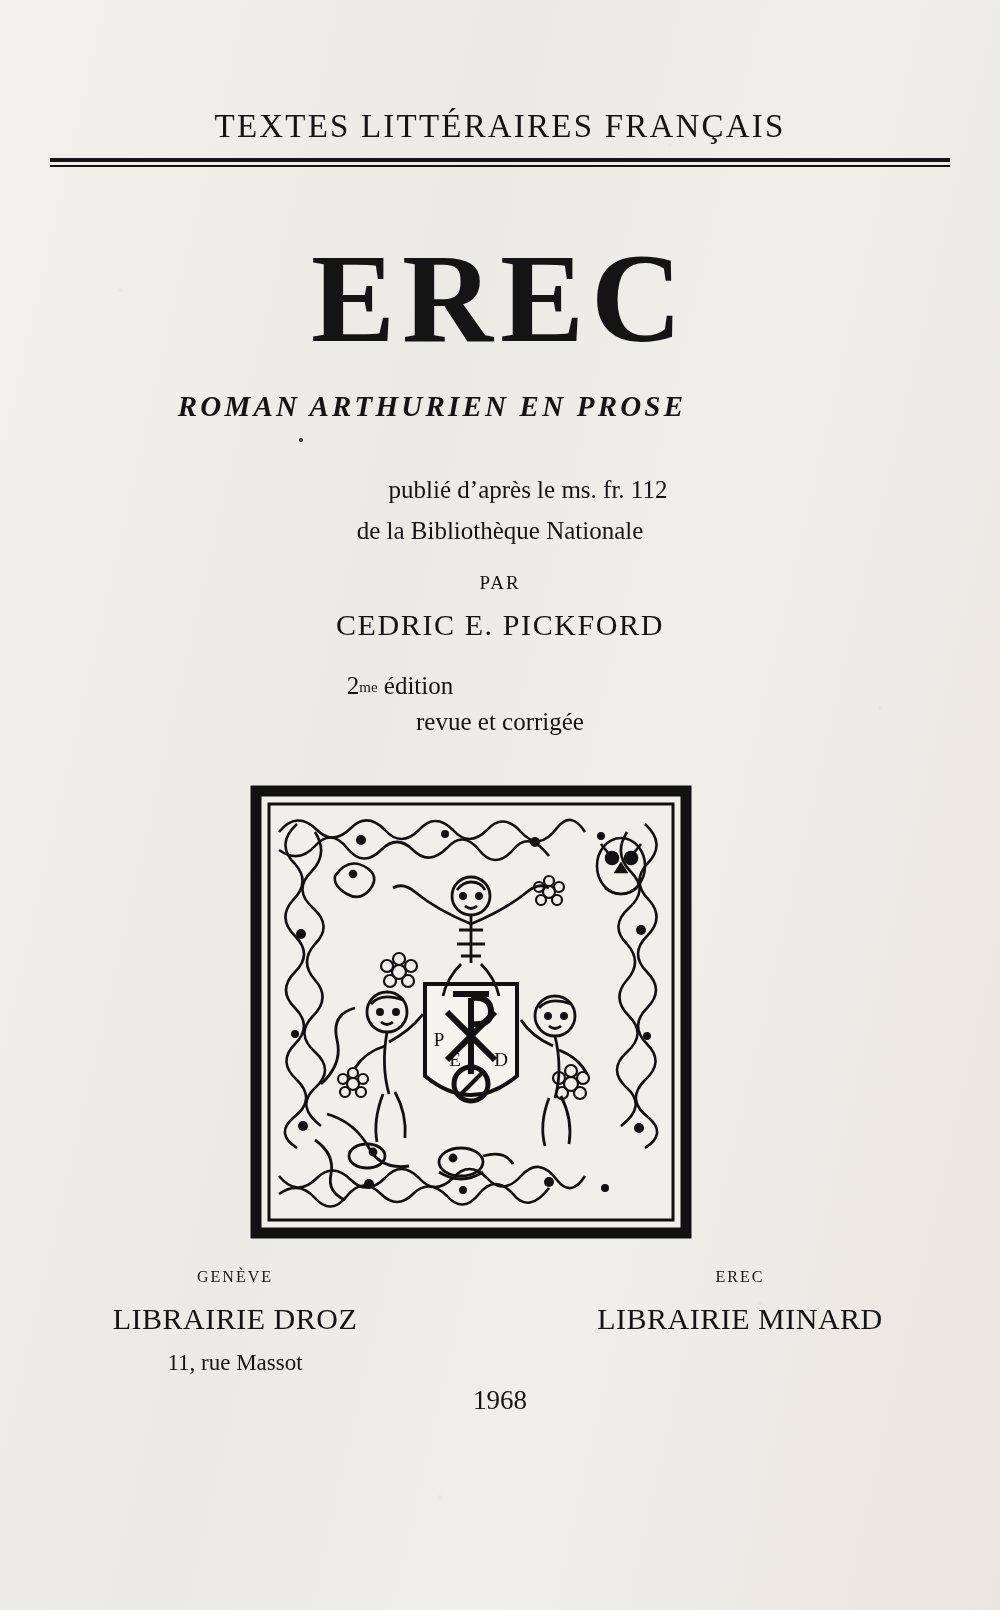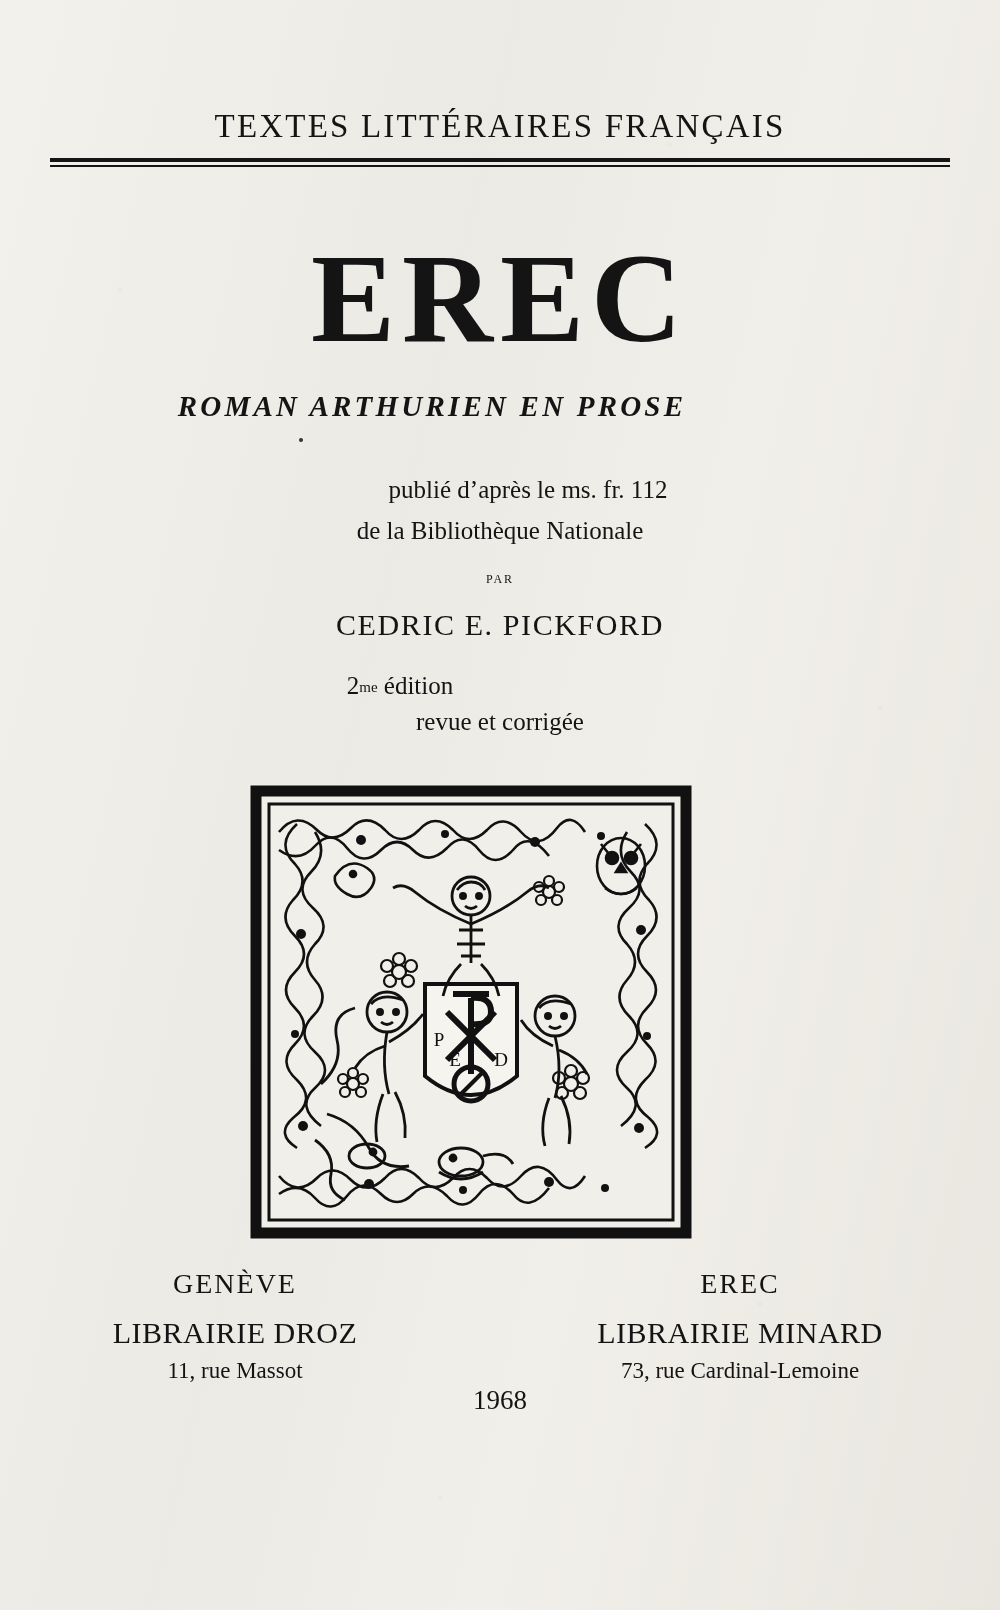--- a/index.html
+++ b/index.html
@@ -103,21 +103,21 @@
   }
   .pub-1 { top: 476px; padding-left: 28px; }
   .pub-2 { top: 517px; }
 
   .par-label {
     position: absolute;
     top: 572px;
     left: 0;
     width: 1000px;
     text-align: center;
-    font-size: 12px;
+    font-size: 19px;
     letter-spacing: 2px;
   }
   .author {
     position: absolute;
     top: 608px;
     left: 0;
     width: 1000px;
     text-align: center;
     font-size: 30px;
     letter-spacing: 1.6px;
@@ -162,30 +162,30 @@
     left: 0;
     width: 1000px;
   }
   .col-left, .col-right {
     position: absolute;
     text-align: center;
   }
   .col-left { left: 40px; width: 390px; }
   .col-right { left: 540px; width: 400px; }
   .city {
-    font-size: 28px;
+    font-size: 16px;
     letter-spacing: 2px;
   }
   .house {
     margin-top: 16px;
     font-size: 30px;
     letter-spacing: 0.5px;
   }
   .street {
-    margin-top: 8px;
+    margin-top: 14px;
     font-size: 23px;
   }
   .year {
     position: absolute;
     top: 1385px;
     left: 0;
     width: 1000px;
     text-align: center;
     font-size: 27px;
   }
@@ -383,18 +383,17 @@
 
   <div class="colophon">
     <div class="col-left">
       <div class="city">GENÈVE</div>
       <div class="house">LIBRAIRIE DROZ</div>
       <div class="street">11, rue Massot</div>
     </div>
     <div class="col-right">
       <div class="city">EREC</div>
       <div class="house">LIBRAIRIE MINARD</div>
-      <div class="street">73, rue Cardinal-Lemoine</div>
     </div>
   </div>
   <div class="year">1968</div>
 
 </div>
 
 </body></html>

